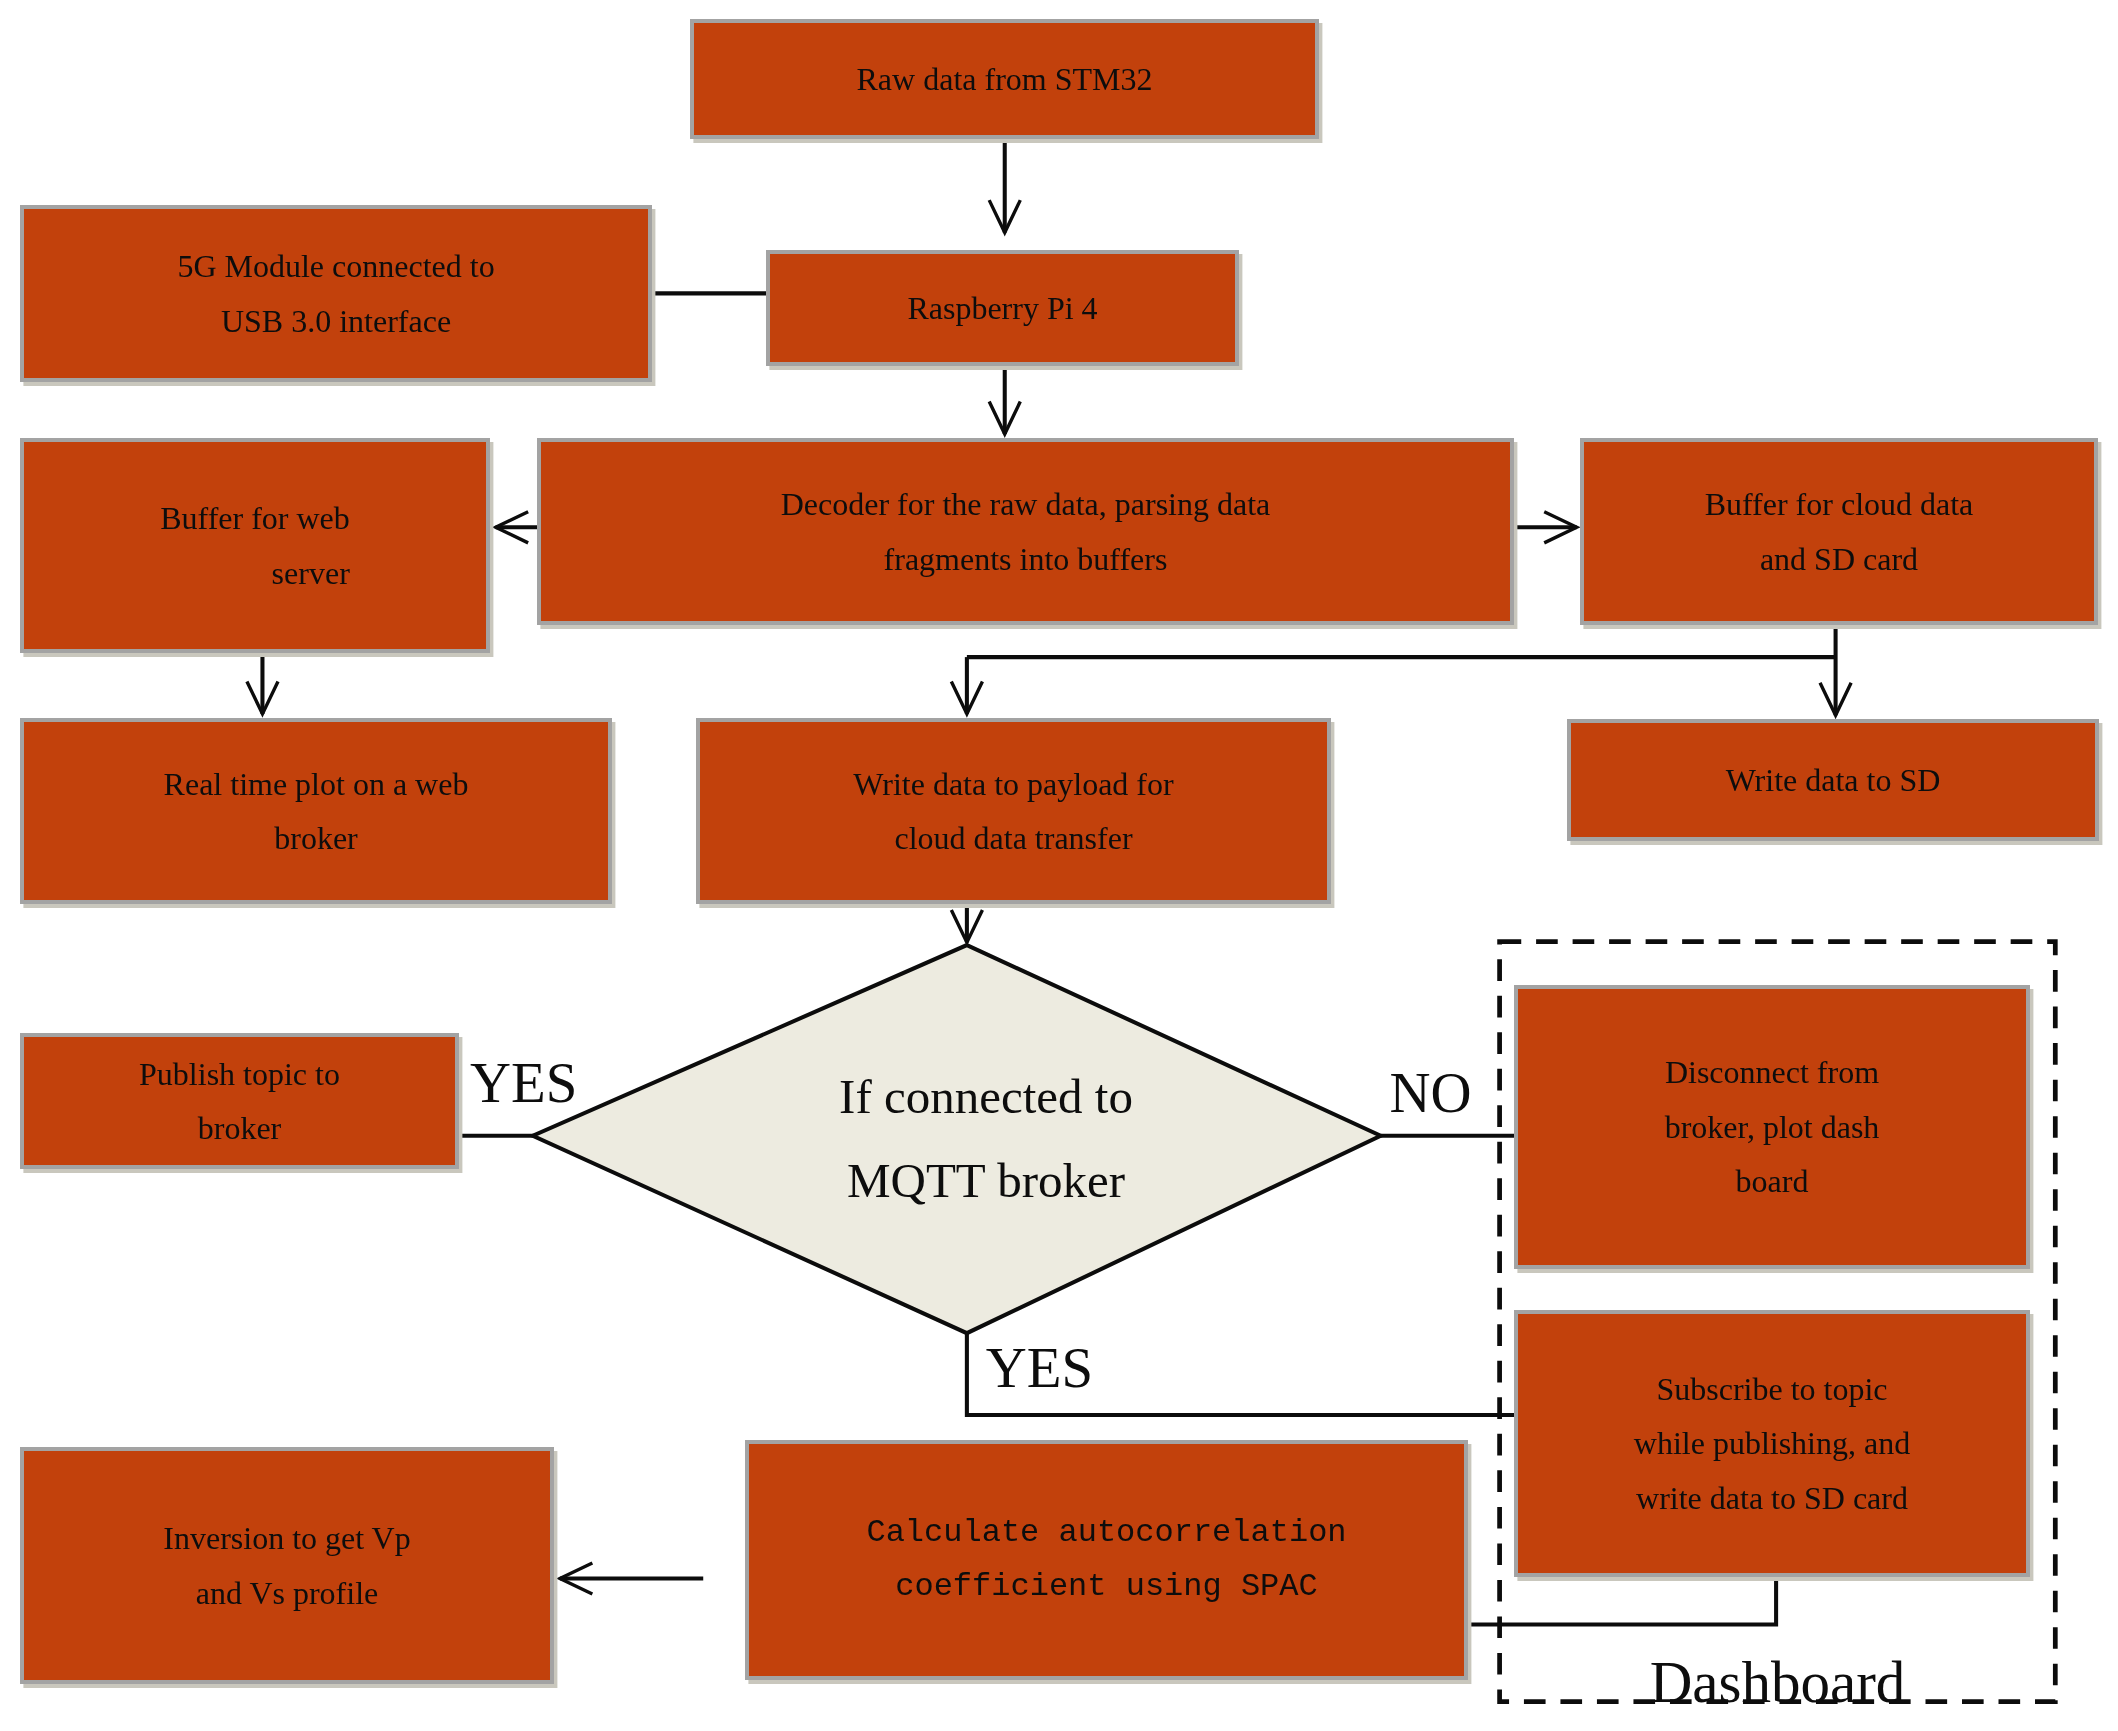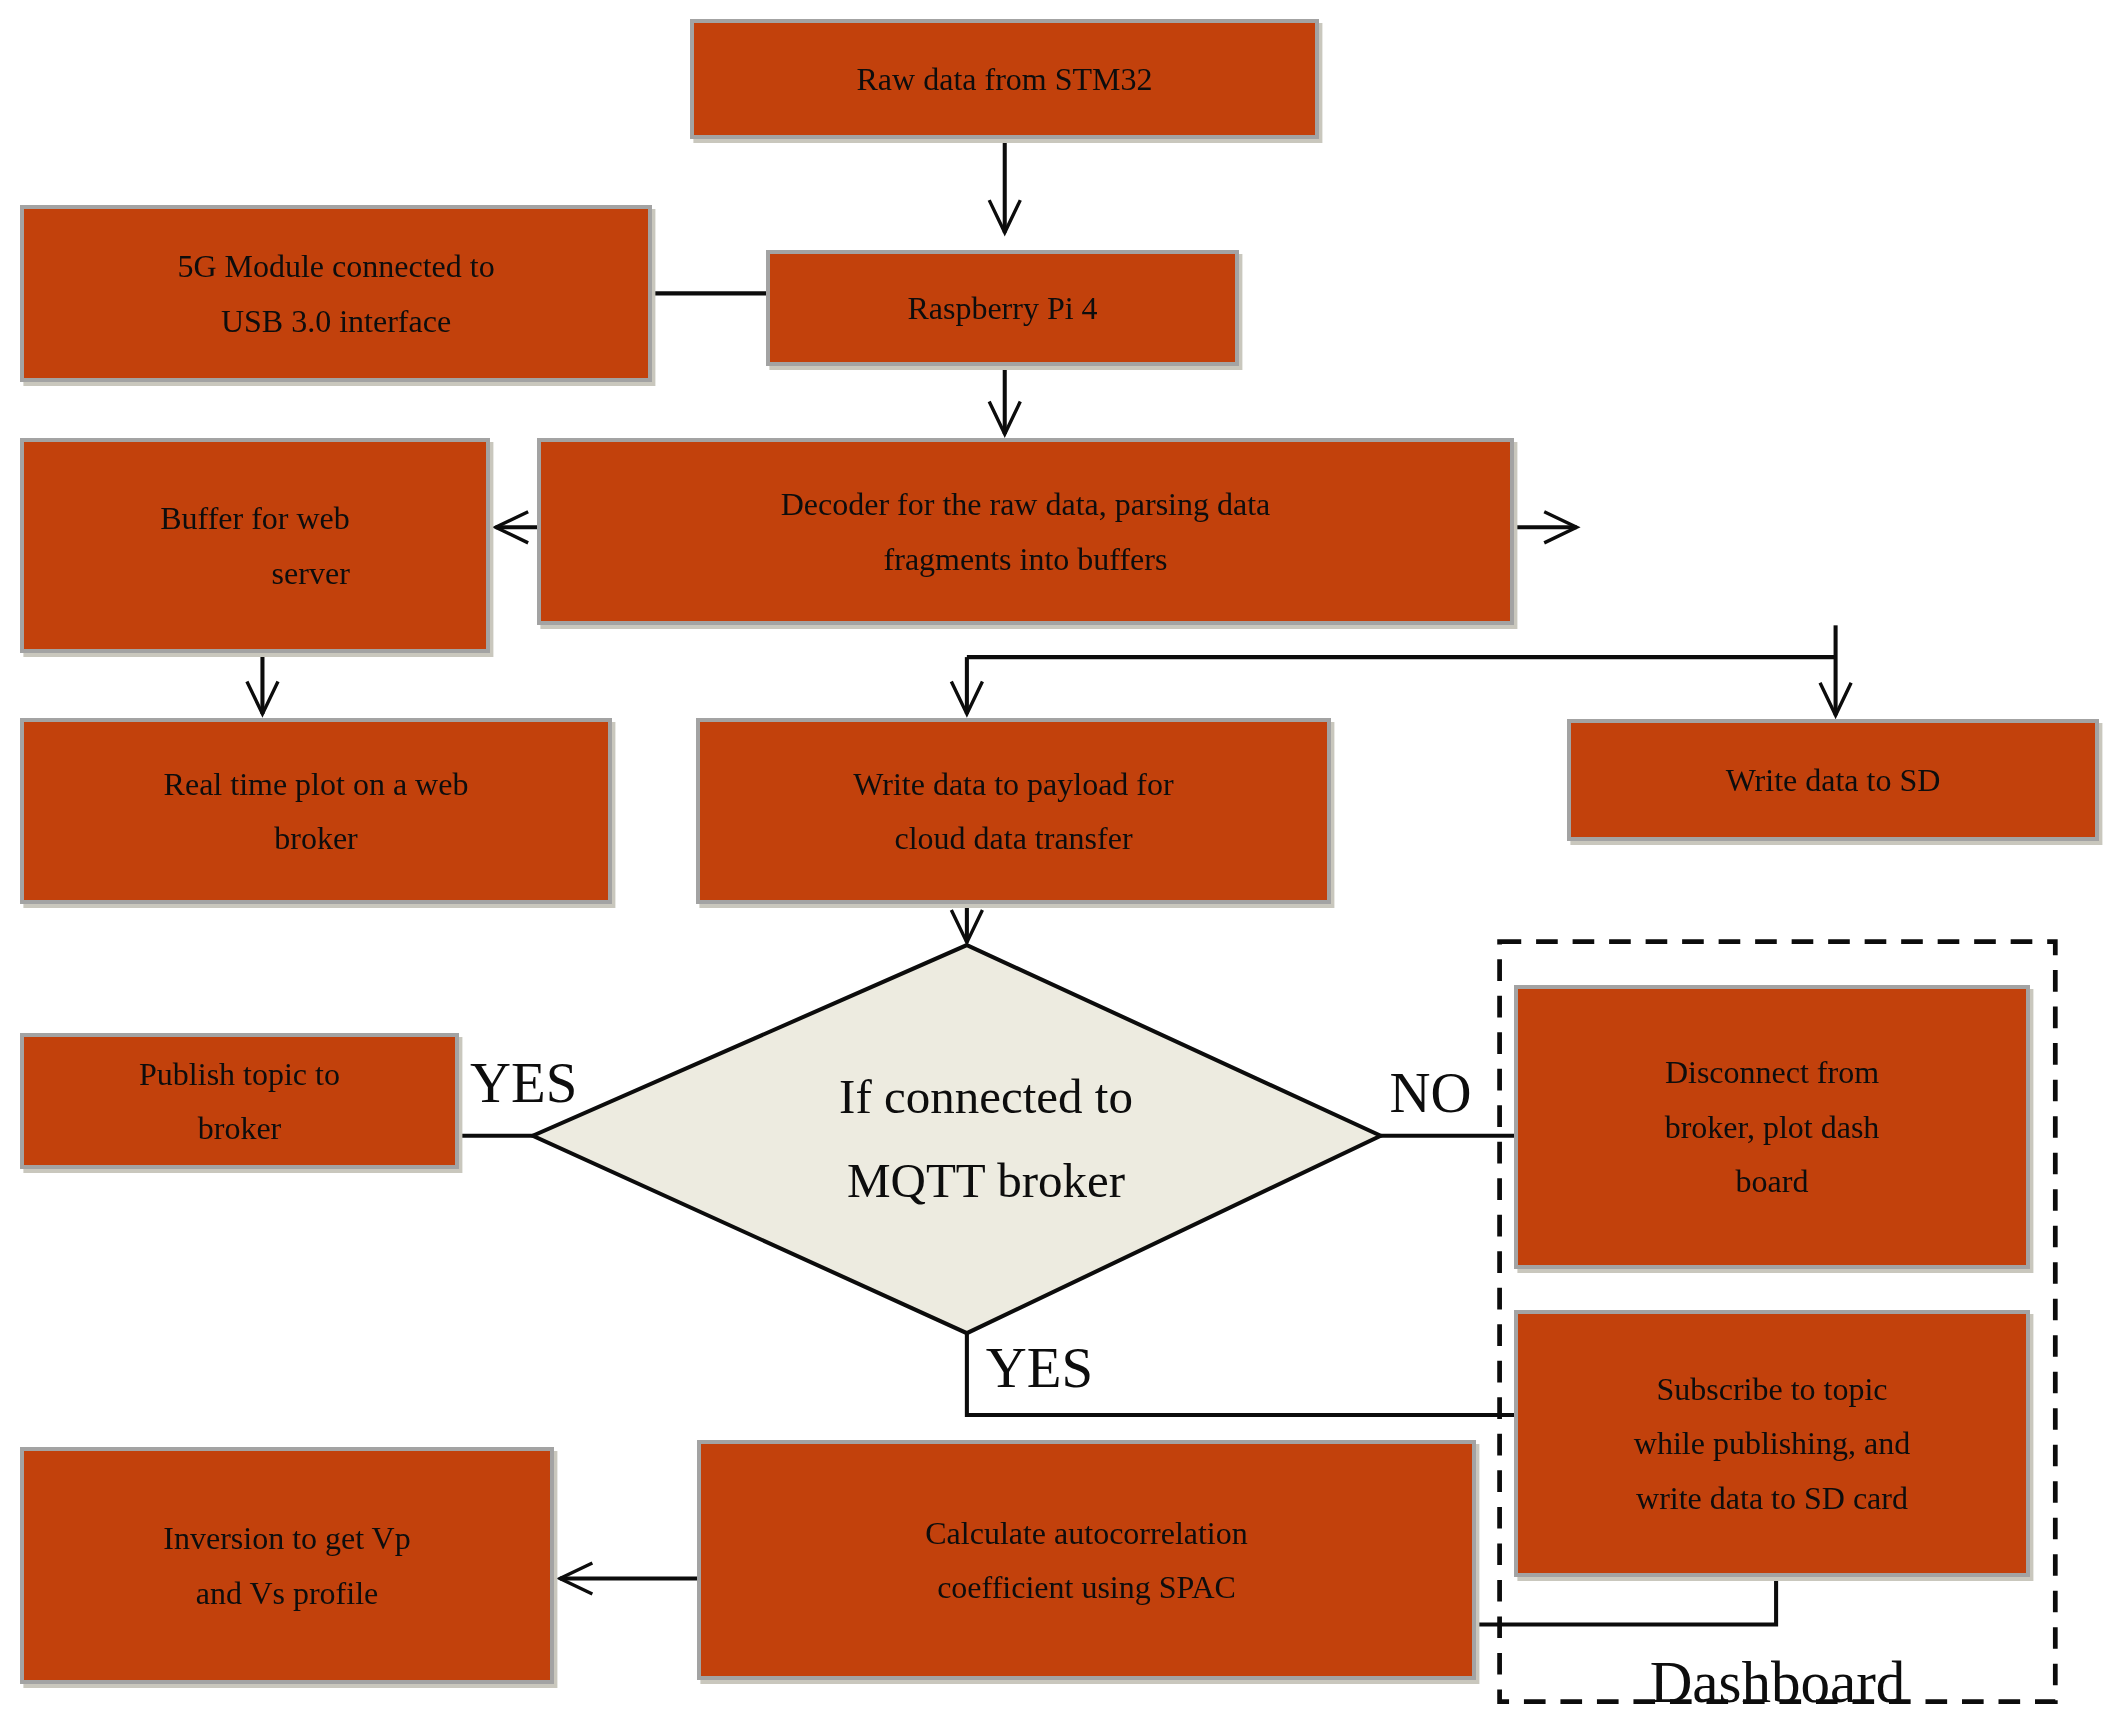--- a/index.html
+++ b/index.html
@@ -139,20 +139,24 @@
   <div class="node" style="left:20px;top:438px;width:470px;height:215px;text-align:right;">
     <span>Buffer for web
 server</span>
   </div>
 
   <div class="node" style="left:537px;top:438px;width:977px;height:187px;">
     <span>Decoder for the raw data, parsing data
 fragments into buffers</span>
   </div>
 
+  <div class="node" style="left:1580px;top:438px;width:518px;height:187px;">
+    <span>Buffer for cloud data
+and SD card</span>
+  </div>
 
   <div class="node" style="left:20px;top:718px;width:592px;height:186px;">
     <span>Real time plot on a web
 broker</span>
   </div>
 
   <div class="node" style="left:696px;top:718px;width:635px;height:186px;">
     <span>Write data to payload for
 cloud data transfer</span>
   </div>
@@ -181,21 +185,21 @@
     <span>Subscribe to topic
 while publishing, and
 write data to SD card</span>
   </div>
 
   <div class="node" style="left:20px;top:1447px;width:534px;height:237px;">
     <span>Inversion to get Vp
 and Vs profile</span>
   </div>
 
-  <div class="node" style="left:697px;top:1440px;width:779px;height:240px;">
+  <div class="node" style="left:745px;top:1440px;width:723px;height:240px;font-family:Liberation Mono, monospace;">
     <span>Calculate autocorrelation
 coefficient using SPAC</span>
   </div>
 
   <div class="container-label" style="left:1541px;top:1648px;width:473px;">Dashboard</div>
 
 </div>
 
 
 </body></html>

